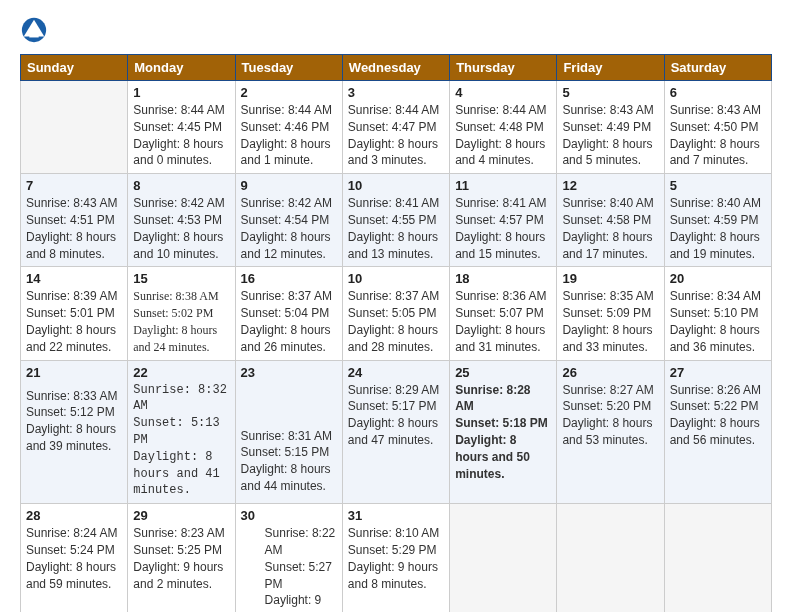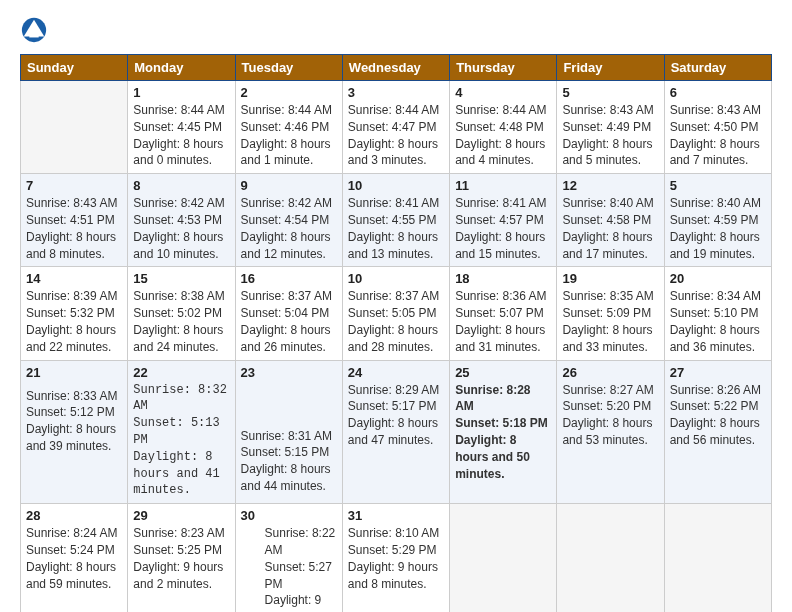--- a/index.html
+++ b/index.html
@@ -215,26 +215,26 @@
             <span class="day-number">5</span>
             <div class="day-info" style="white-space: pre-line;">Sunrise: 8:40 AM
 Sunset: 4:59 PM
 Daylight: 8 hours and 19 minutes.</div>
           </td>
         </tr>
         <tr>
           <td>
             <span class="day-number">14</span>
             <div class="day-info" style="white-space: pre-line;">Sunrise: 8:39 AM
-Sunset: 5:32 PM
+Sunset: 5:01 PM
 Daylight: 8 hours and 22 minutes.</div>
           </td>
           <td>
             <span class="day-number">15</span>
-            <div class="day-info" style="white-space: pre-line;">Sunrise: 8:38 AM
+            <div class="day-info" style="white-space: pre-line; font-family: Liberation Serif, serif;">Sunrise: 8:38 AM
 Sunset: 5:02 PM
 Daylight: 8 hours and 24 minutes.</div>
           </td>
           <td>
             <span class="day-number">16</span>
             <div class="day-info" style="white-space: pre-line;">Sunrise: 8:37 AM
 Sunset: 5:04 PM
 Daylight: 8 hours and 26 minutes.</div>
           </td>
           <td>

